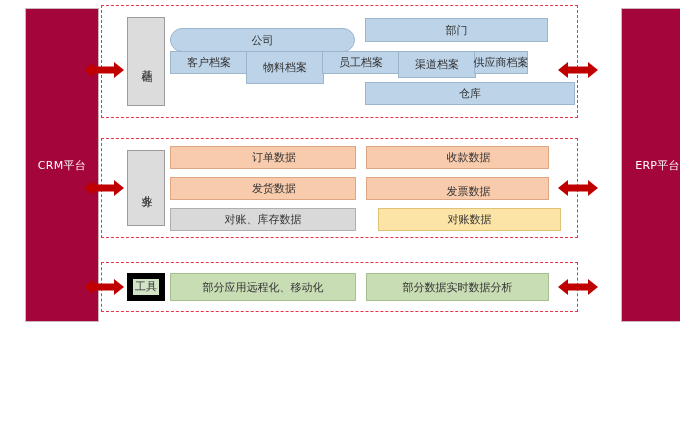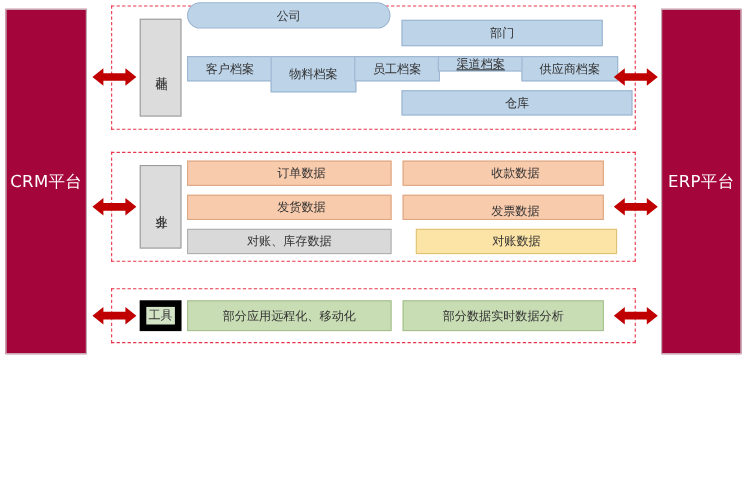--- a/index.html
+++ b/index.html
@@ -20,22 +20,23 @@
 
   
   .platform-bar {
     position: absolute;
     background: #A4063C;
     border: 1px solid #C9B8BE;
     display: flex;
     align-items: center;
     justify-content: center;
     color: #ffffff;
-    font-size: 15px;
+    font-size: 11px;
     letter-spacing: 0.3px;
+    margin-left: 20px;
   }
   #crm-bar { left: 5px;  top: 8px; width: 72px; height: 312px; }
   #erp-bar { left: 601px; top: 8px; width: 71px; height: 312px; }
 
   
   .dashed-region {
     position: absolute;
     border: 1px dashed #E8344A;
     box-sizing: border-box;
   }
@@ -93,28 +94,28 @@
     text-align: center;
     white-space: nowrap;
   }
   .blue   { background: #BDD3E8; border: 1px solid #9CB6D0; }
   .orange { background: #F8CBAC; border: 1px solid #DDA784; padding-left: 22px; }
   .gray   { background: #D9D9D9; border: 1px solid #AFAFAF; }
   .yellow { background: #FCE4A6; border: 1px solid #DFC277; }
   .green  { background: #C8DDB4; border: 1px solid #A5C08E; }
 
   
-  #i-company   { left: 170px; top: 2px; width: 185px; height: 24px; border-radius: 12px; }
+  #i-company   { left: 170px; top: 28px; width: 185px; height: 24px; border-radius: 12px; }
   #i-dept      { left: 365px; top: 18px; width: 183px; height: 24px; }
   
   #i-cust      { left: 170px; top: 51px; width: 78px;  height: 23px; }
   #i-material  { left: 246px; top: 51px; width: 78px;  height: 33px; }
   #i-employee  { left: 322px; top: 51px; width: 78px;  height: 23px; }
-  #i-channel   { left: 398px; top: 51px; width: 78px;  height: 14px; text-decoration: underline; }
-  #i-supplier  { left: 474px; top: 51px; width: 88px;  height: 23px; }
+  #i-channel   { left: 398px; top: 51px; width: 78px;  height: 27px; }
+  #i-supplier  { left: 474px; top: 51px; width: 54px;  height: 23px; }
   
   #i-cashbank  { left: 170px; top: 82px; width: 185px; height: 23px; }
   #i-warehouse { left: 365px; top: 82px; width: 210px; height: 23px; }
 
   
   #i-order     { left: 170px; top: 146px; width: 186px; height: 23px; }
   #i-receipt   { left: 366px; top: 146px; width: 183px; height: 23px; }
   #i-shipping  { left: 170px; top: 177px; width: 186px; height: 23px; }
   #i-invoice   { left: 366px; top: 177px; width: 183px; height: 23px; align-items: flex-end; }
   #i-reconinv  { left: 170px; top: 208px; width: 186px; height: 23px; }

